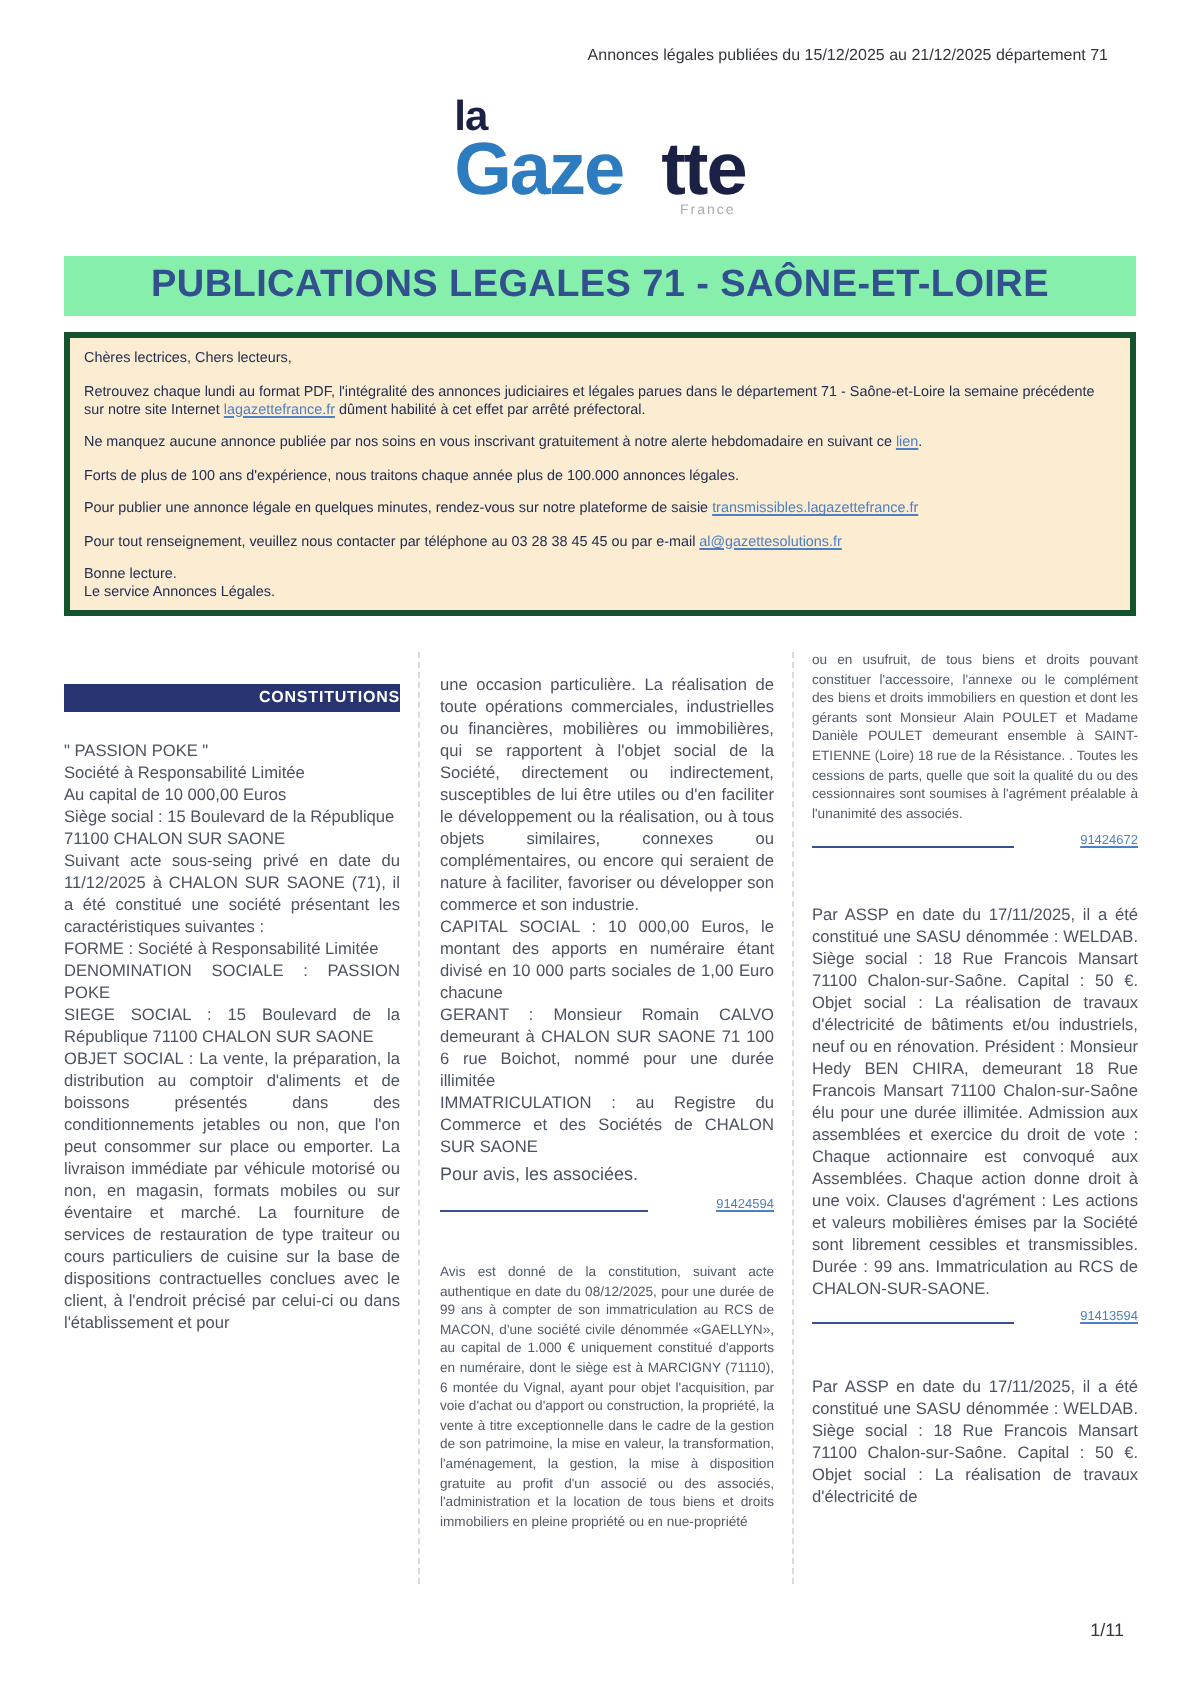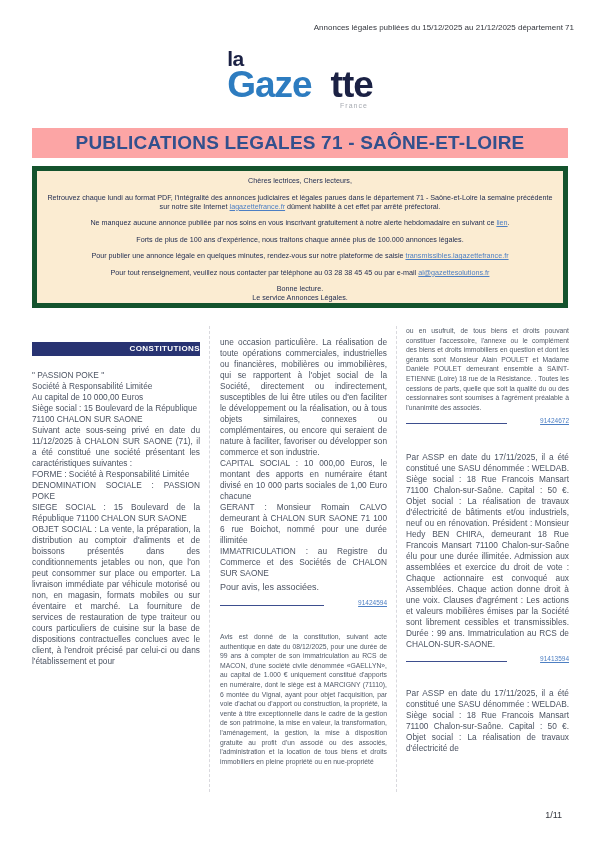--- a/index.html
+++ b/index.html
@@ -1,38 +1,38 @@
 <!DOCTYPE html>
 <html><head>
 <meta charset="utf-8">
 <style>
   html,body{margin:0;padding:0;background:#ffffff;}
   .page{position:relative;width:600px;height:849px;background:#ffffff;overflow:hidden;
         font-family:"Liberation Sans", sans-serif;}
 
   
-  .top-note{position:absolute;top:23px;right:26px;font-size:8px;color:#33363d;text-align:right;}
+  .top-note{position:absolute;top:23px;right:46px;font-size:8px;color:#33363d;text-align:right;}
 
   
   .logo{position:absolute;top:50px;left:0;right:0;text-align:center;}
   .logo-inner{display:inline-block;text-align:left;position:relative;}
   .logo-la{font-size:21px;font-weight:bold;color:#1b2144;line-height:0.85;letter-spacing:-0.5px;}
   .logo-main{font-size:37px;font-weight:bold;line-height:0.9;letter-spacing:-1px;}
   .lg-blue{color:#2d7cc0;}
   .lg-navy{color:#1b2144;margin-left:19px;}
   .logo-france{font-size:7px;color:#a7abb2;text-align:right;padding-right:5px;letter-spacing:1px;margin-top:1px;}
 
   
-  .title-bar{position:absolute;top:128px;left:32px;right:32px;height:30px;background:#fca5a5;
+  .title-bar{position:absolute;top:128px;left:32px;right:32px;height:30px;background:#86efac;
              color:#32508d;font-weight:bold;font-size:19px;text-align:center;line-height:30px;letter-spacing:0.2px;}
 
   
   .intro{position:absolute;top:166px;left:32px;right:32px;height:142px;box-sizing:border-box;
-         background:#fbecd2;border:5px solid #14532d;padding:5px 7px;
-         font-size:7.2px;line-height:9px;color:#232e52;overflow:hidden;text-align:center;}
+         background:#fbecd2;border:3px solid #14532d;padding:5px 7px;
+         font-size:7.2px;line-height:9px;color:#232e52;overflow:hidden;}
   .intro p{margin:0 0 7.5px 0;}
   .intro p.tight{margin:0;}
   .lnk{color:#4d7fc3;text-decoration:underline;cursor:pointer;}
 
   
   .content{position:absolute;top:322px;left:32px;right:32px;height:480px;}
   .col{position:absolute;top:0;}
   #col1{left:0;width:168px;padding-top:20px;}
   #col2{left:188px;width:167px;padding-top:15px;}
   #col3{left:374px;width:163px;padding-top:4px;}

